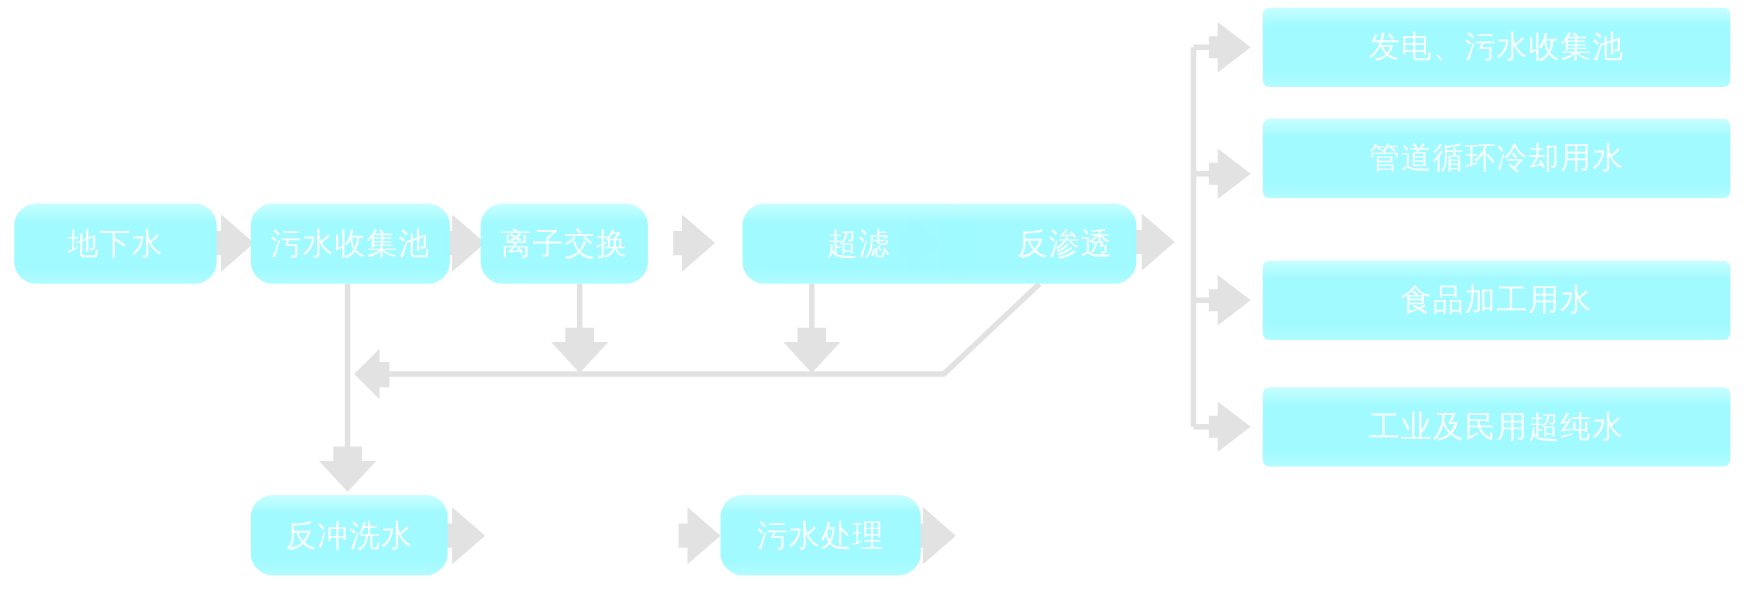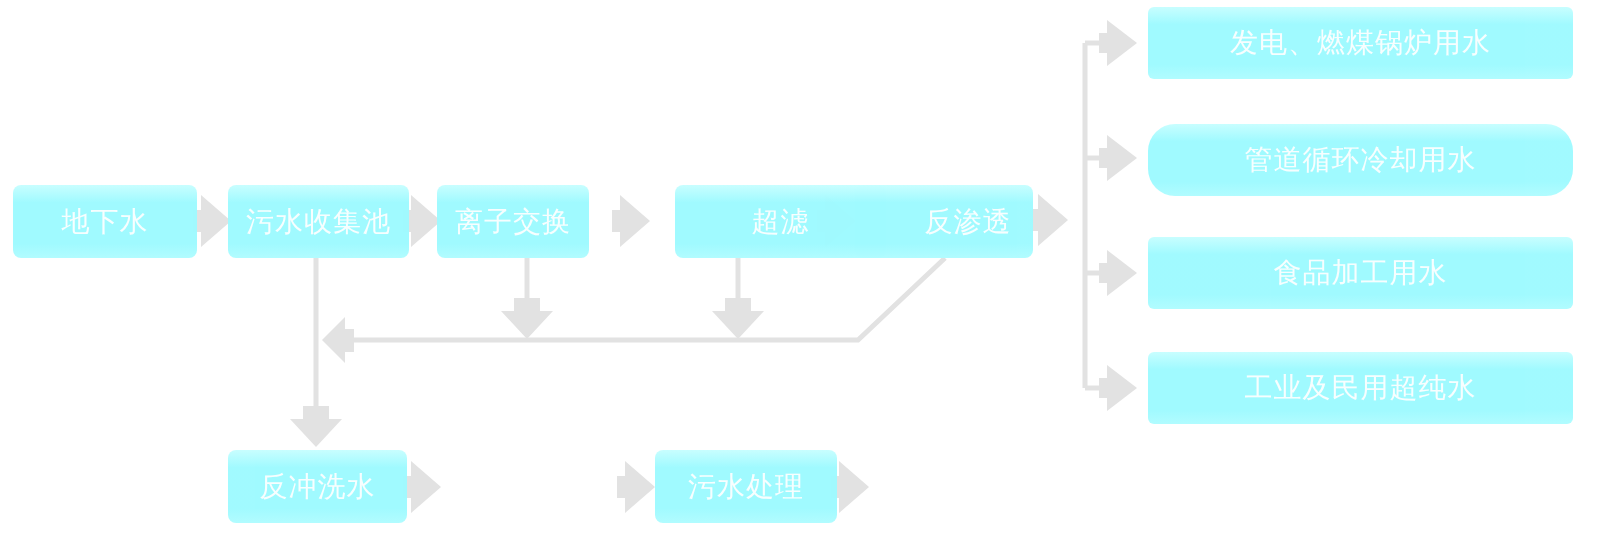--- a/index.html
+++ b/index.html
@@ -34,21 +34,21 @@
     stroke-width:5;
     fill:none;
   }
   .connectors polygon{
     fill:var(--connector);
     stroke:none;
   }
   .node{
     position:absolute;
     box-sizing:border-box;
-    border-radius:8px;
+    border-radius:20px;
     background:linear-gradient(180deg,
       var(--node-fill-top) 0%,
       var(--node-fill) 24%,
       var(--node-fill) 80%,
       var(--node-fill-bottom) 100%);
     color:var(--node-text);
     display:flex;
     align-items:center;
     justify-content:center;
     font-size:28px;
@@ -110,23 +110,23 @@
     <span>离子交换</span>
   </div>
   <div class="node main-row" style="left:675px;width:211px;">
     <span>超滤</span>
   </div>
   <div class="node main-row" style="left:855px;width:178px;padding-left:48px;">
     <span>反渗透</span>
   </div>
 
   <div class="node output" style="top:7px;">
-    <span>发电、燃煤锅炉用水</span>
+    <span>发电、污水收集池</span>
   </div>
-  <div class="node output" style="top:124px;border-radius:27px;">
+  <div class="node output" style="top:108px;">
     <span>管道循环冷却用水</span>
   </div>
   <div class="node output" style="top:237px;">
     <span>食品加工用水</span>
   </div>
   <div class="node output" style="top:352px;justify-content:center;">
     <span>工业及民用超纯水</span>
   </div>
 
   <div class="node waste-row" style="left:228px;width:179px;">

